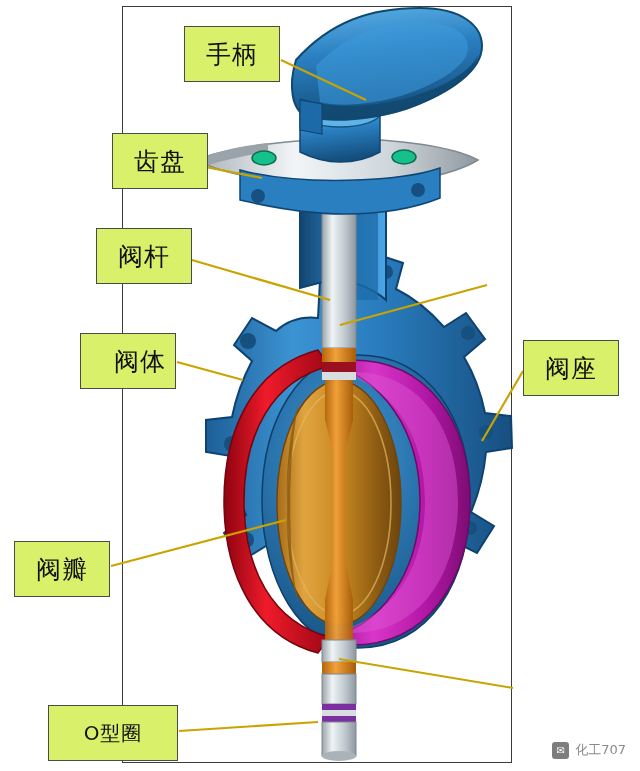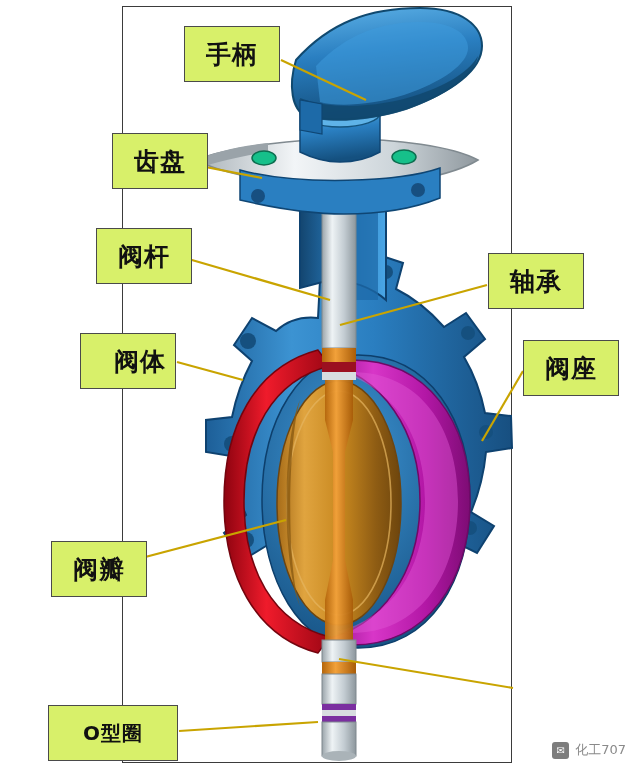--- a/index.html
+++ b/index.html
@@ -9,21 +9,21 @@
 
   
   .frame{position:absolute;left:122px;top:6px;width:390px;height:757px;
          border:1px solid #3b3b3b;box-sizing:border-box;}
 
   
   .label{position:absolute;background:#d8f06a;border:1px solid #4a4a4a;
          color:#111;font-size:25px;line-height:1;
          display:flex;align-items:center;justify-content:center;
          font-family:"DejaVu Sans","Liberation Sans",sans-serif;
-         letter-spacing:1px;box-sizing:border-box;font-weight:bold;}
+         letter-spacing:1px;box-sizing:border-box;}
   .label.small{font-size:20px;}
 
   svg.art{position:absolute;left:0;top:0;width:640px;height:771px;}
 
   .wmark{position:absolute;right:14px;bottom:12px;display:flex;align-items:center;
          gap:6px;color:#8a8a8a;font-size:13px;}
   .wmark .wlogo{width:17px;height:17px;border-radius:3px;background:#7d7d7d;
          display:flex;align-items:center;justify-content:center;color:#fff;font-size:10px;}
 </style>
 </head>
@@ -235,33 +235,30 @@
   </div>
 
   <div class="label" style="left:88px;top:133px;width:96px;height:56px;margin-left:24px;">
     <span>齿盘</span>
   </div>
 
   <div class="label" style="left:96px;top:228px;width:96px;height:56px;">
     <span>阀杆</span>
   </div>
 
-  <div class="label" style="left:488px;top:253px;width:96px;height:56px;">
-    <span>轴承</span>
-  </div>
 
   <div class="label" style="left:80px;top:333px;width:96px;height:56px;padding-left:24px;">
     <span>阀体</span>
   </div>
 
   <div class="label" style="left:523px;top:340px;width:96px;height:56px;">
     <span>阀座</span>
   </div>
 
-  <div class="label" style="left:14px;top:541px;width:96px;height:56px;margin-left:37px;">
+  <div class="label" style="left:14px;top:541px;width:96px;height:56px;">
     <span>阀瓣</span>
   </div>
 
 
   <div class="label small" style="left:48px;top:705px;width:130px;height:56px;">
     <span>O型圈</span>
   </div>
 
   <div class="wmark">
     <span class="wlogo">✉</span>

